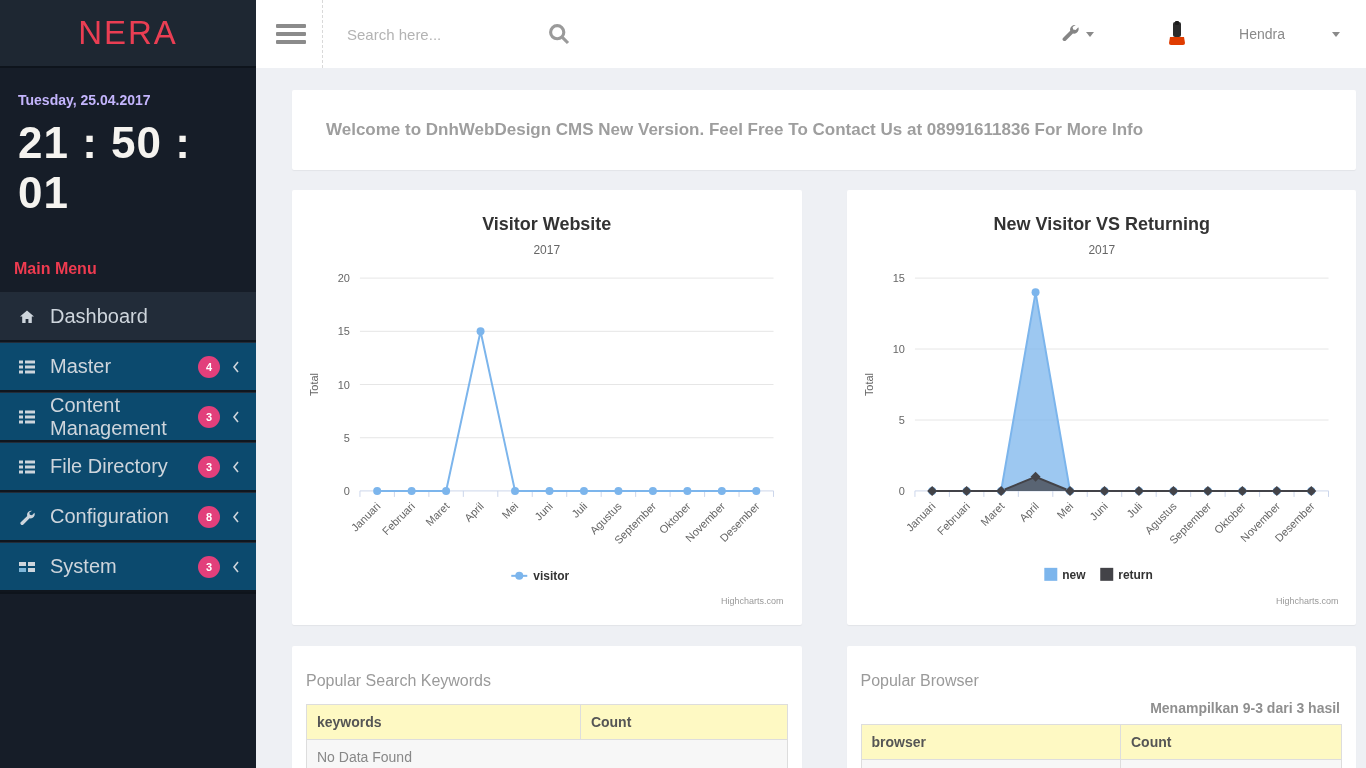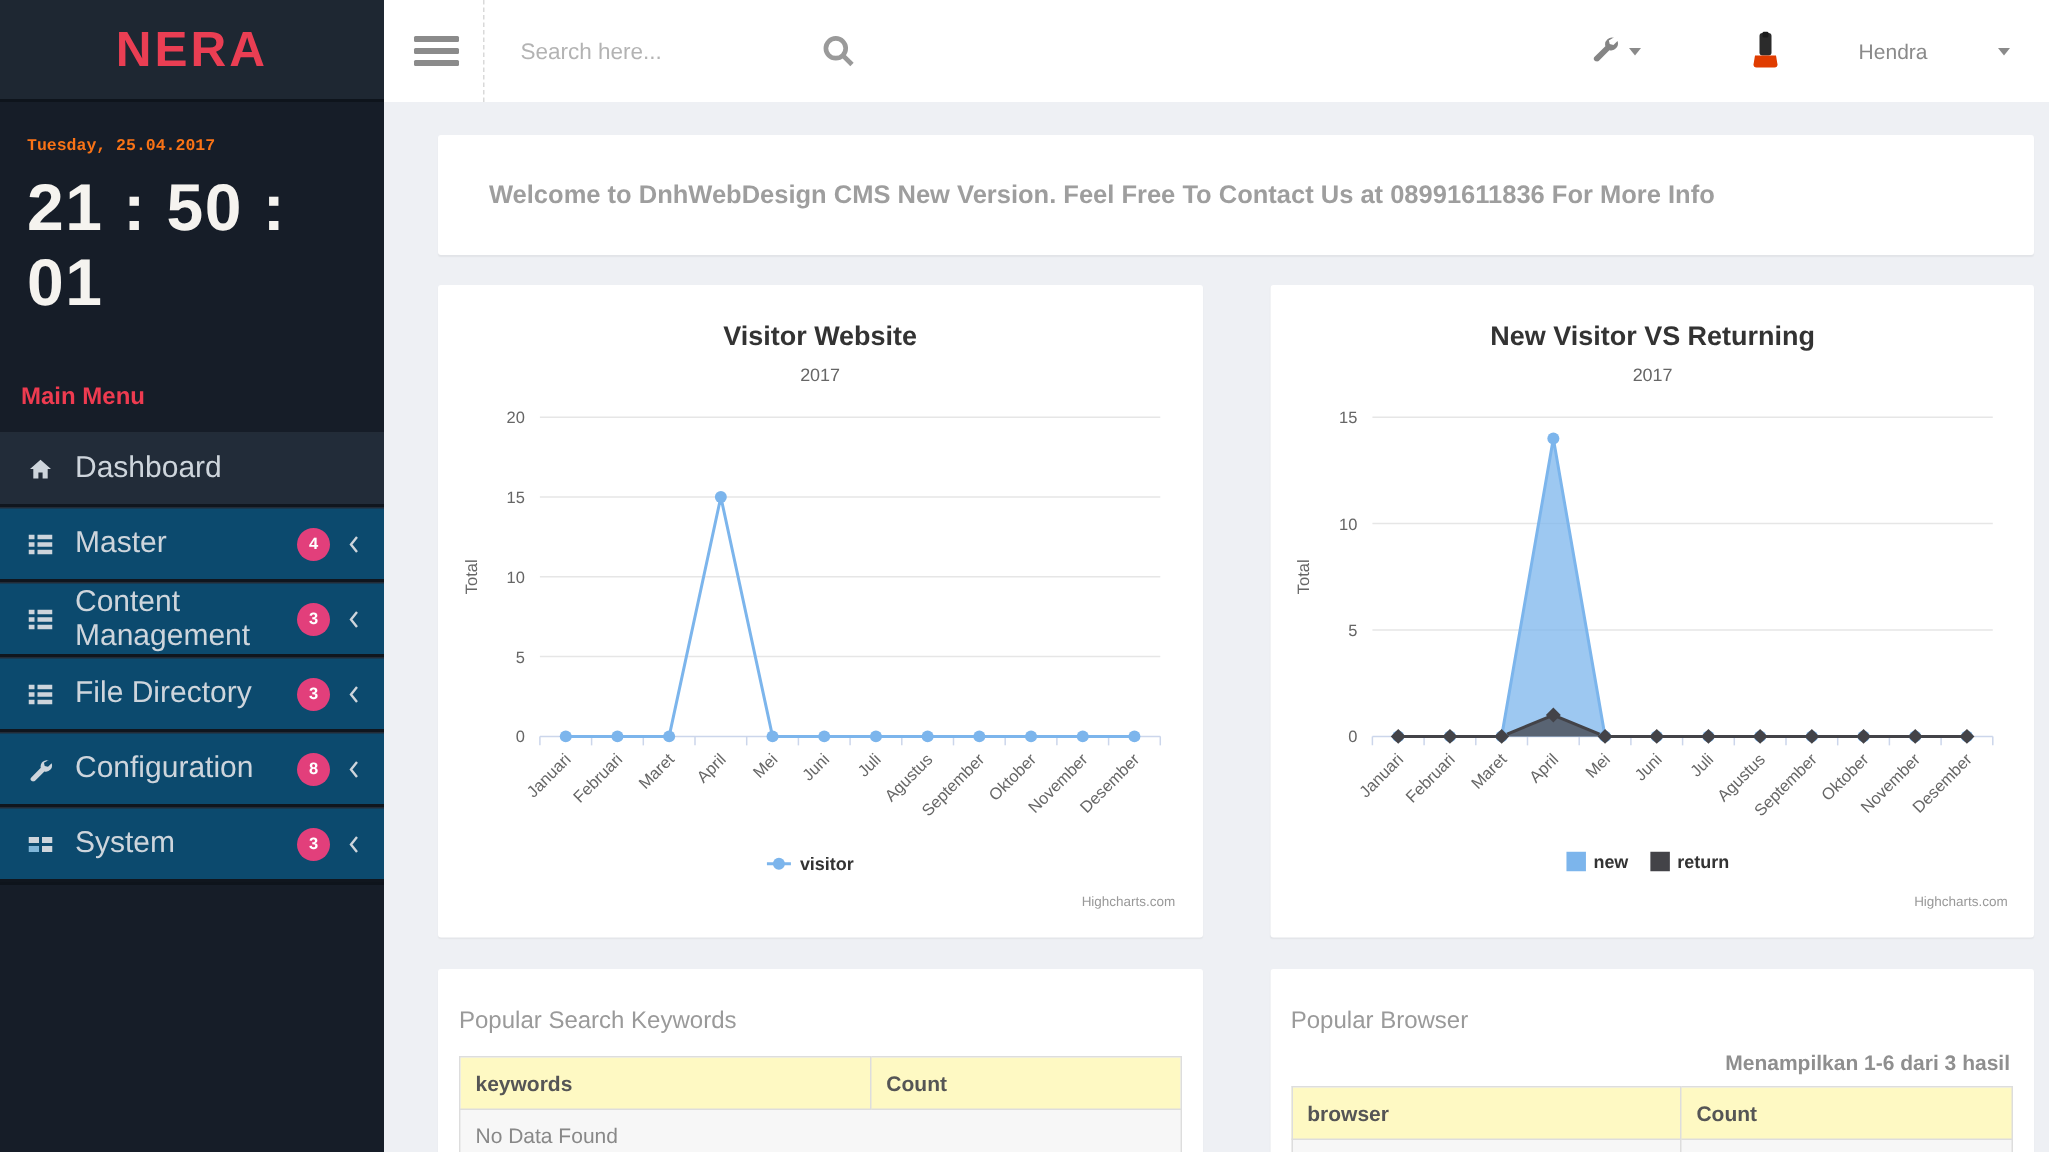--- a/index.html
+++ b/index.html
@@ -2,23 +2,23 @@
 <html><head>
 <meta charset="utf-8">
 <style>
   * { margin:0; padding:0; box-sizing:border-box; }
   html,body { width:1366px; height:768px; overflow:hidden; font-family:"Liberation Sans",sans-serif; background:#eef0f4; }
   .app { display:flex; width:1366px; height:768px; }
 
   
   .sidebar { width:256px; min-width:256px; height:768px; background:#151c26; display:flex; flex-direction:column; }
   .logo-block { height:68px; background:#1e2732; display:flex; align-items:center; justify-content:center; border-bottom:2px solid #0e141c; }
-  .logo { color:#ea3e53; font-size:33px; font-weight:bold; letter-spacing:2px; }
+  .logo { color:#ea3e53; font-size:33px; font-weight:normal; letter-spacing:2px; }
   .clock-block { padding:24px 18px 20px 18px; background:#161d28; }
-  .clock-date { color:#f97316; font-size:11px; font-weight:bold;font-family:Liberation Mono, monospace; }
+  .clock-date { color:#c4b5fd; font-size:14px; font-weight:bold; }
   .clock-time { color:#f5f3ef; font-size:44px; font-weight:bold; letter-spacing:1px; margin-top:10px; }
   .menu-heading { color:#ee3b50; font-size:16px; font-weight:bold; padding:22px 18px 14px 14px; background:#161d28; }
   .menu { display:flex; flex-direction:column; }
   .menu-item { display:flex; align-items:center; height:50px; padding:0 16px 0 18px; background:#0c4a6e; border-bottom:2px solid #10161e; border-top:1px solid #232c38; cursor:pointer; text-decoration:none; }
   .menu-item.active { background:#222c39; }
   .mi-icon { width:18px; height:16px; margin-right:14px; display:inline-flex; align-items:center; justify-content:center; }
   .mi-label { color:#ced5dc; font-size:20px; flex:1; }
   .mi-badge { min-width:22px; height:22px; border-radius:50%; background:#e23f7b; color:#fff; font-size:11px; font-weight:bold; display:flex; align-items:center; justify-content:center; margin-right:12px; }
   .mi-chev { display:inline-flex; }
   .menu-filler { flex:1; background:#161d28; border-top:2px solid #0e141c; }
@@ -375,21 +375,21 @@
             </thead>
             <tbody>
               <tr>
                 <td class="nodata" colspan="2">No Data Found</td>
               </tr>
             </tbody>
           </table>
         </div>
         <div class="card table-card">
           <div class="table-title">Popular Browser</div>
-          <div class="table-summary">Menampilkan 1-6 dari 3 hasil</div>
+          <div class="table-summary">Menampilkan 9-3 dari 3 hasil</div>
           <table class="data-table">
             <thead>
               <tr>
                 <th class="col-browser">browser</th>
                 <th>Count</th>
               </tr>
             </thead>
             <tbody>
               <tr>
                 <td>&nbsp;</td>

